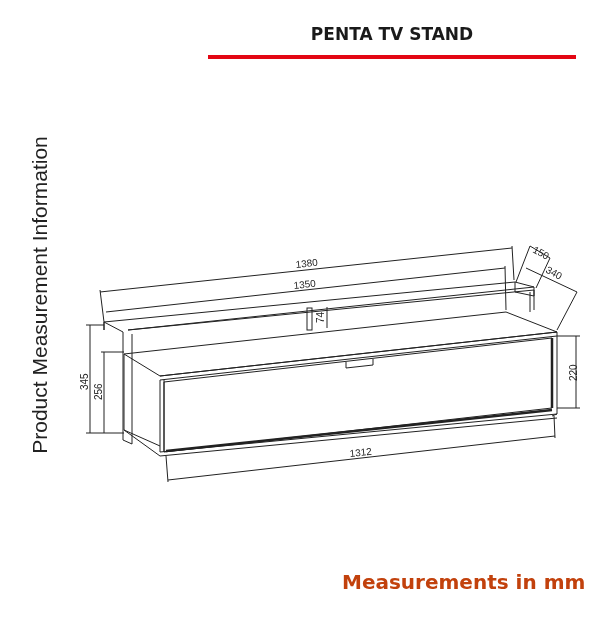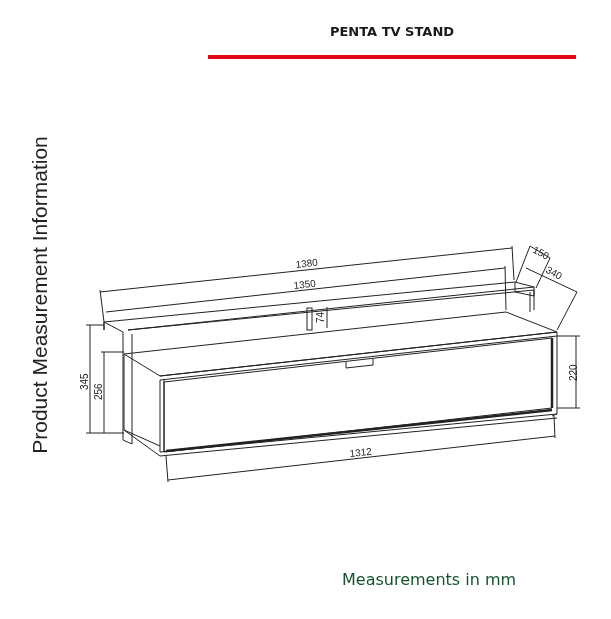--- a/index.html
+++ b/index.html
@@ -1,20 +1,20 @@
 <!DOCTYPE html>
 <html><head>
 <meta charset="utf-8">
 <style>
   html, body { margin: 0; padding: 0; background: #ffffff; }
   body { width: 611px; height: 619px; position: relative; overflow: hidden; font-family: "Liberation Sans", sans-serif; }
-  .title { position: absolute; left: 208px; top: 24px; width: 368px; text-align: center; font-family: "DejaVu Sans", sans-serif; font-weight: bold; font-size: 13px; color: #1a1a1a; letter-spacing: 0px; }
+  .title { position: absolute; left: 208px; top: 24px; width: 368px; text-align: center; font-family: "DejaVu Sans", sans-serif; font-weight: bold; font-size: 17px; color: #1a1a1a; letter-spacing: 0px; }
   .title-rule { position: absolute; left: 208px; top: 55px; width: 368px; height: 4px; background: #e30613; }
   .side-label { position: absolute; left: 40px; top: 295px; transform: translate(-50%, -50%) rotate(-90deg); white-space: nowrap; font-family: "Liberation Sans", sans-serif; font-size: 21px; color: #222; }
-  .footer { position: absolute; left: 342px; top: 570px; font-family: "DejaVu Sans", sans-serif; font-weight: normal; font-size: 16px; color: #14532d; white-space: nowrap; }
+  .footer { position: absolute; left: 342px; top: 570px; font-family: "DejaVu Sans", sans-serif; font-weight: bold; font-size: 20px; color: #c2410c; white-space: nowrap; }
   svg.drawing { position: absolute; left: 0; top: 0; }
   .dim { font-family: "Liberation Sans", sans-serif; font-size: 10px; fill: #222; }
 </style>
 </head>
 <body>
 
 <div class="title">PENTA TV STAND</div>
 <div class="title-rule"></div>
 
 <div class="side-label">Product Measurement Information</div>

